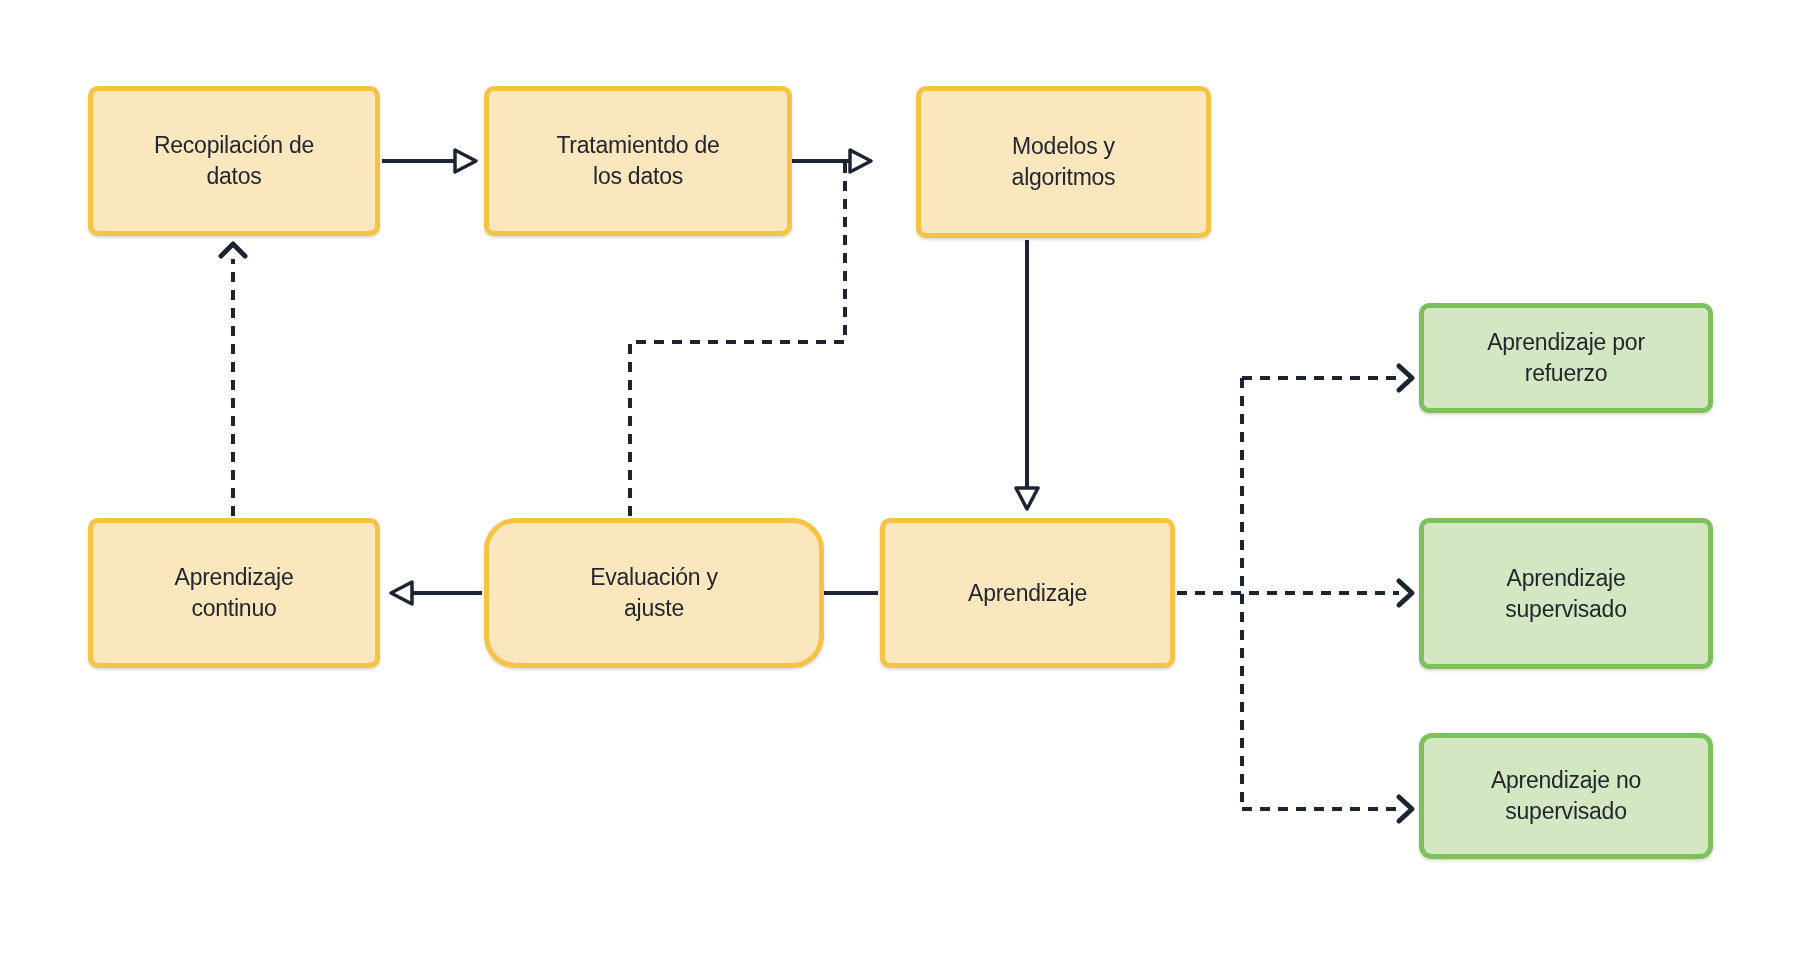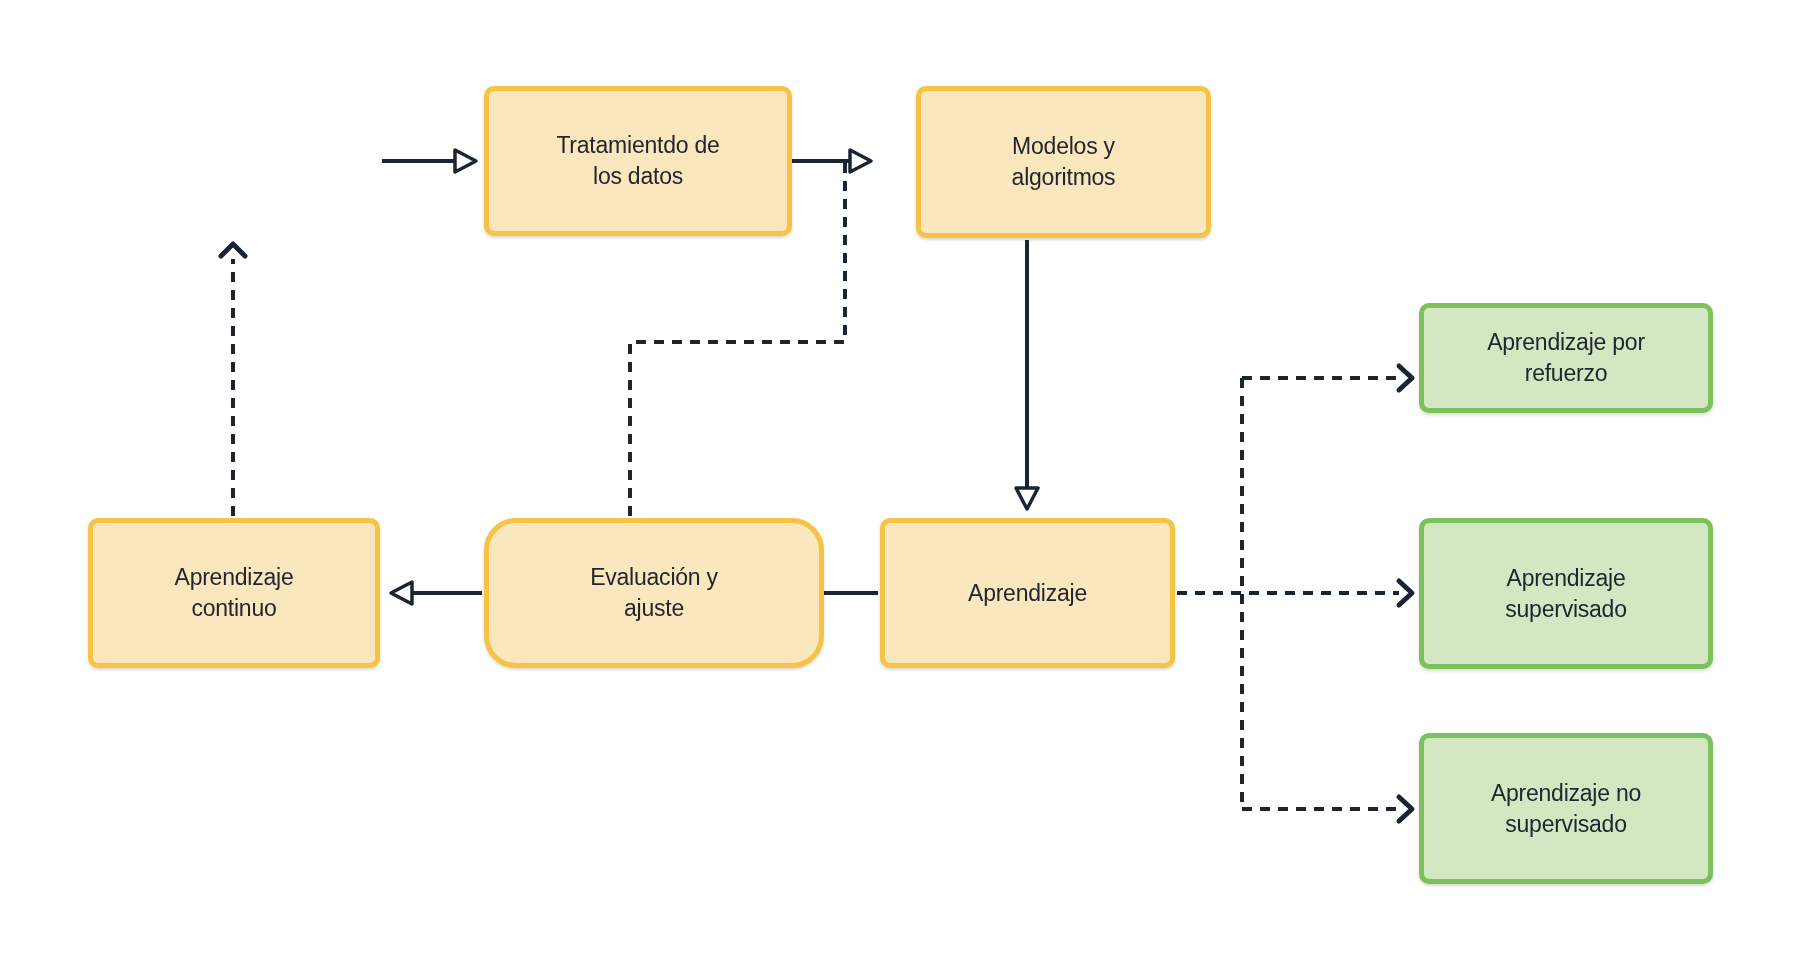--- a/index.html
+++ b/index.html
@@ -51,21 +51,21 @@
   }
   
   .n-recopilacion        { left: 88px;   top: 86px;  width: 292px; height: 150px; }
   .n-tratamiento         { left: 484px;  top: 86px;  width: 308px; height: 150px; }
   .n-modelos             { left: 880px;  top: 86px;  width: 295px; height: 152px; margin-left: 36px; }
   .n-aprendizaje-continuo{ left: 88px;   top: 518px; width: 292px; height: 150px; }
   .n-evaluacion          { left: 484px;  top: 518px; width: 340px; height: 150px; border-radius: 32px; }
   .n-aprendizaje         { left: 880px;  top: 518px; width: 295px; height: 150px; }
   .n-refuerzo            { left: 1419px; top: 303px; width: 294px; height: 110px; }
   .n-supervisado         { left: 1419px; top: 518px; width: 294px; height: 151px; }
-  .n-no-supervisado      { left: 1419px; top: 733px; width: 294px; height: 151px; }
+  .n-no-supervisado      { left: 1419px; top: 733px; width: 294px; height: 126px; border-radius: 13px; }
 
   .edge-solid {
     fill: none;
     stroke: #1b2432;
     stroke-width: 4;
   }
   .edge-dashed {
     fill: none;
     stroke: #1b2432;
     stroke-width: 4;
@@ -139,20 +139,24 @@
       <path class="edge-dashed" d="M1242,378 H1399"></path>
       <path class="head-chevron" d="M1399,366 L1412,378 L1399,390"></path>
     </g>
 
     <g>
       <path class="edge-dashed" d="M1242,809 H1399"></path>
       <path class="head-chevron" d="M1399,797 L1412,809 L1399,821"></path>
     </g>
   </svg>
 
+  <div class="node process n-recopilacion">
+    <span class="node-label">Recopilación de
+datos</span>
+  </div>
 
   <div class="node process n-tratamiento">
     <span class="node-label">Tratamientdo de
 los datos</span>
   </div>
 
   <div class="node process n-modelos">
     <span class="node-label">Modelos y
 algoritmos</span>
   </div>

